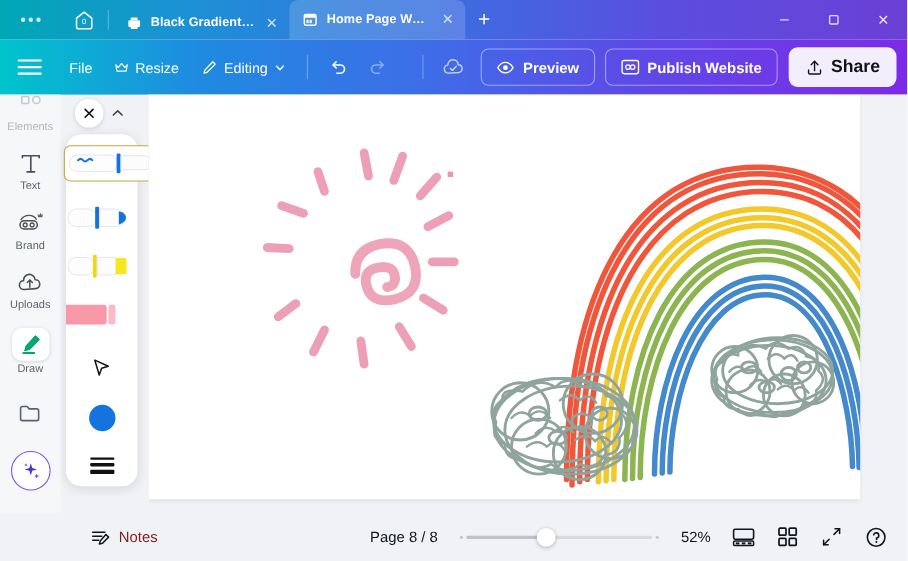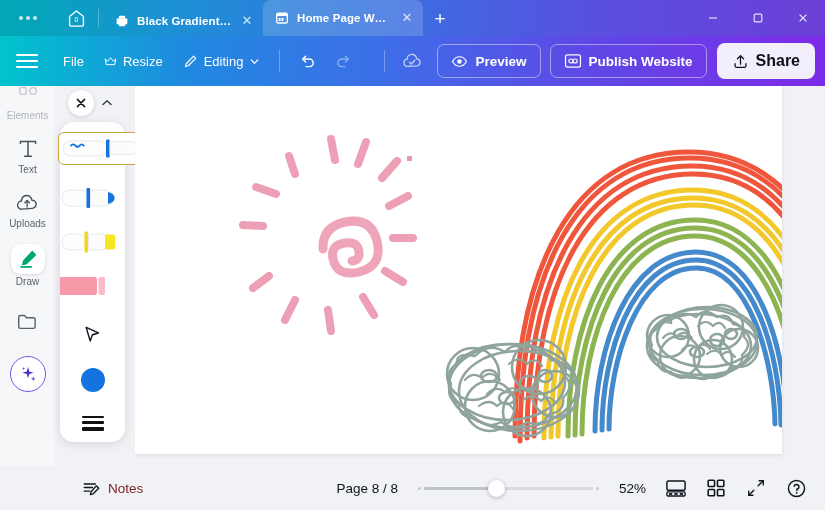--- a/index.html
+++ b/index.html
@@ -327,20 +327,32 @@
       <div class="rail-ic">
         <svg width="24" height="24" viewBox="0 0 24 24">
           <path d="M4.4 6.4 V4.6 H19.6 V6.4" fill="none" stroke="#4a4f58" stroke-width="1.5" stroke-linecap="round"></path>
           <path d="M12 4.8 V19.2" fill="none" stroke="#4a4f58" stroke-width="1.5" stroke-linecap="round"></path>
           <path d="M8.6 19.3 H15.4" fill="none" stroke="#4a4f58" stroke-width="1.5" stroke-linecap="round"></path>
         </svg>
       </div>
       <div class="rail-lbl">Text</div>
     </div>
 
+    <div class="rail-item">
+      <div class="rail-ic">
+        <svg width="26" height="24" viewBox="0 0 28 26">
+          <path d="M4.4 9.4 C6.2 6.6 9 5.2 12.2 5.2 C15.4 5.2 18 6.6 19.4 9" fill="none" stroke="#4a4f58" stroke-width="1.4" stroke-linecap="round"></path>
+          <rect x="3.4" y="10.6" width="17" height="8" rx="4" fill="none" stroke="#4a4f58" stroke-width="1.5"></rect>
+          <circle cx="8.5" cy="14.6" r="1.9" fill="none" stroke="#4a4f58" stroke-width="1.3"></circle>
+          <circle cx="15.3" cy="14.6" r="1.9" fill="none" stroke="#4a4f58" stroke-width="1.3"></circle>
+          <path d="M20.6 3.2 L22 5.2 L23.6 2.8 L25 5.2 L26 2.4 L25.4 7 H21.2 Z" fill="#5b616b"></path>
+        </svg>
+      </div>
+      <div class="rail-lbl">Brand</div>
+    </div>
 
     <div class="rail-item">
       <div class="rail-ic">
         <svg width="25" height="22" viewBox="0 0 26 22">
           <path d="M7.2 17.4 a4.2 4.2 0 0 1 -.5 -8.4 A5.4 5.4 0 0 1 17.6 8.2 a4.2 4.2 0 0 1 .4 8.4 Z" fill="none" stroke="#4a4f58" stroke-width="1.5" stroke-linejoin="round"></path>
           <path d="M12.6 15.2 V8.6" fill="none" stroke="#4a4f58" stroke-width="1.4" stroke-linecap="round"></path>
           <path d="M10.2 10.8 L12.6 8.4 L15 10.8" fill="none" stroke="#4a4f58" stroke-width="1.4" stroke-linecap="round" stroke-linejoin="round"></path>
         </svg>
       </div>
       <div class="rail-lbl">Uploads</div>

